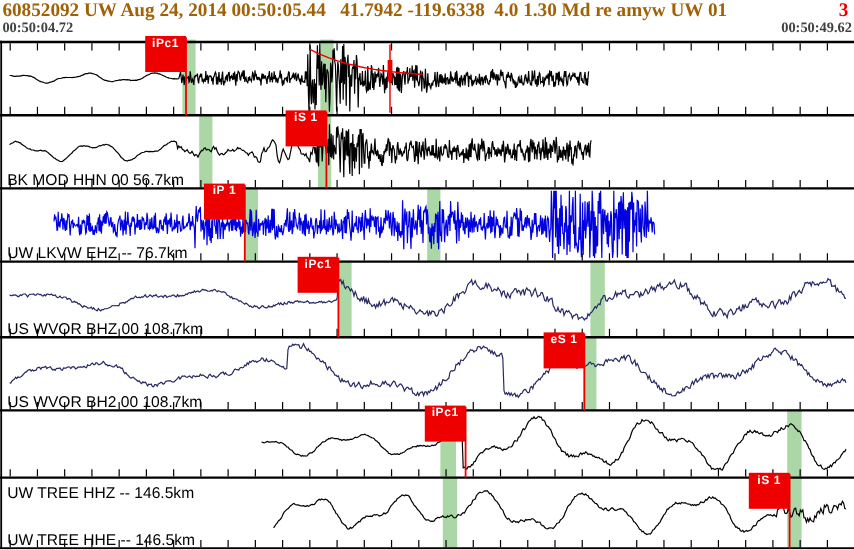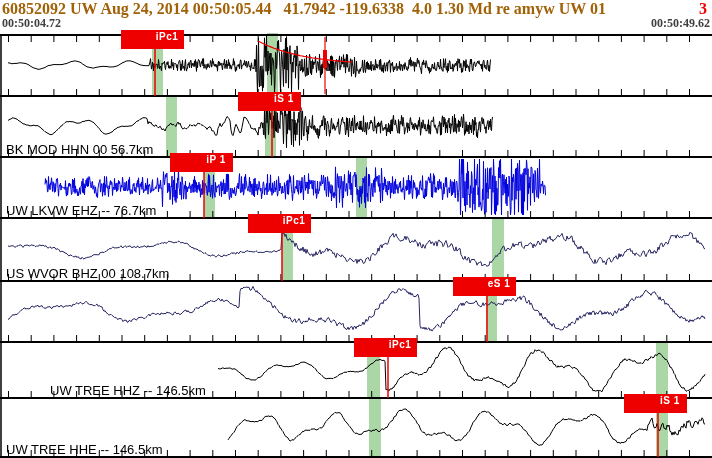--- a/index.html
+++ b/index.html
@@ -9,23 +9,23 @@
              font:bold 16px "Liberation Serif",serif;z-index:6;}
   .hdr-count{position:absolute;top:0;right:5px;color:#ee0000;
              font:bold 16px "Liberation Serif",serif;z-index:7;background:#fff;padding-left:4px;}
   .hdr-time{position:absolute;top:16px;color:#404040;
             font:bold 12px "Liberation Serif",serif;z-index:6;}
   .hdr-time.left{left:2px;}
   .hdr-time.right{right:2px;text-align:right;}
   svg.canvas{position:absolute;left:0;top:0;z-index:1;}
   .trace-label{position:absolute;left:6px;color:#000;font:13px "Liberation Sans",sans-serif;
                letter-spacing:0px;z-index:4;white-space:pre;}
-  .pick-flag{position:absolute;width:34px;height:19px;background:#ee0000;color:#ffffff;
+  .pick-flag{position:absolute;width:34px;height:30px;background:#ee0000;color:#ffffff;
              text-align:center;font:bold 10px "Liberation Sans",sans-serif;line-height:13px;
-             letter-spacing:0.5px;z-index:5;cursor:pointer;padding-left:29px;}
+             letter-spacing:0.5px;z-index:5;cursor:pointer;}
 </style>
 </head>
 <body>
 
 <div class="screen">
   <div class="hdr-title">60852092 UW Aug 24, 2014 00:50:05.44   41.7942 -119.6338  4.0 1.30 Md re amyw UW 01</div>
   <div class="hdr-count">3</div>
   <div class="hdr-time left">00:50:04.72</div>
   <div class="hdr-time right">00:50:49.62</div>
 
@@ -315,21 +315,22 @@
       <line x1="204" y1="154" x2="204" y2="218" stroke="#ee0000" stroke-width="1.5"></line>
       <line x1="282" y1="215" x2="282" y2="281" stroke="#ee0000" stroke-width="1.5"></line>
       <line x1="487" y1="278" x2="487" y2="342" stroke="#ee0000" stroke-width="1.5"></line>
       <line x1="388" y1="339" x2="388" y2="398" stroke="#ee0000" stroke-width="1.5"></line>
       <line x1="658" y1="395" x2="658" y2="457" stroke="#ee0000" stroke-width="1.5"></line>
     </svg>
 
   <div class="trace-label" style="top: 142px;">BK MOD HHN 00 56.7km</div>
   <div class="trace-label" style="top: 203px;">UW LKVW EHZ -- 76.7km</div>
   <div class="trace-label" style="top: 266px;">US WVOR BHZ 00 108.7km</div>
-  <div class="trace-label" style="top: 383px; margin-left: 44px;">UW TREE HHZ -- 146.5km</div>
+  <div class="trace-label" style="top: 327px;">US WVOR BH2 00 108.7km</div>
+  <div class="trace-label" style="top: 403px;">UW TREE HHZ -- 146.5km</div>
   <div class="trace-label" style="top: 442px;">UW TREE HHE -- 146.5km</div>
 
   <div class="pick-flag" style="left: 121px; top: 30px; background: rgb(238, 0, 0); color: rgb(255, 255, 255);">iPc1</div>
   <div class="pick-flag" style="left: 238px; top: 92px; background: rgb(238, 0, 0); color: rgb(255, 255, 255);">iS 1</div>
   <div class="pick-flag" style="left: 170px; top: 153px; background: rgb(238, 0, 0); color: rgb(255, 255, 255);">iP 1</div>
   <div class="pick-flag" style="left: 248px; top: 214px; background: rgb(238, 0, 0); color: rgb(255, 255, 255);">iPc1</div>
   <div class="pick-flag" style="left: 453px; top: 277px; background: rgb(238, 0, 0); color: rgb(255, 255, 255);">eS 1</div>
   <div class="pick-flag" style="left: 354px; top: 338px; background: rgb(238, 0, 0); color: rgb(255, 255, 255);">iPc1</div>
   <div class="pick-flag" style="left: 624px; top: 394px; background: rgb(238, 0, 0); color: rgb(255, 255, 255);">iS 1</div>
 </div>

